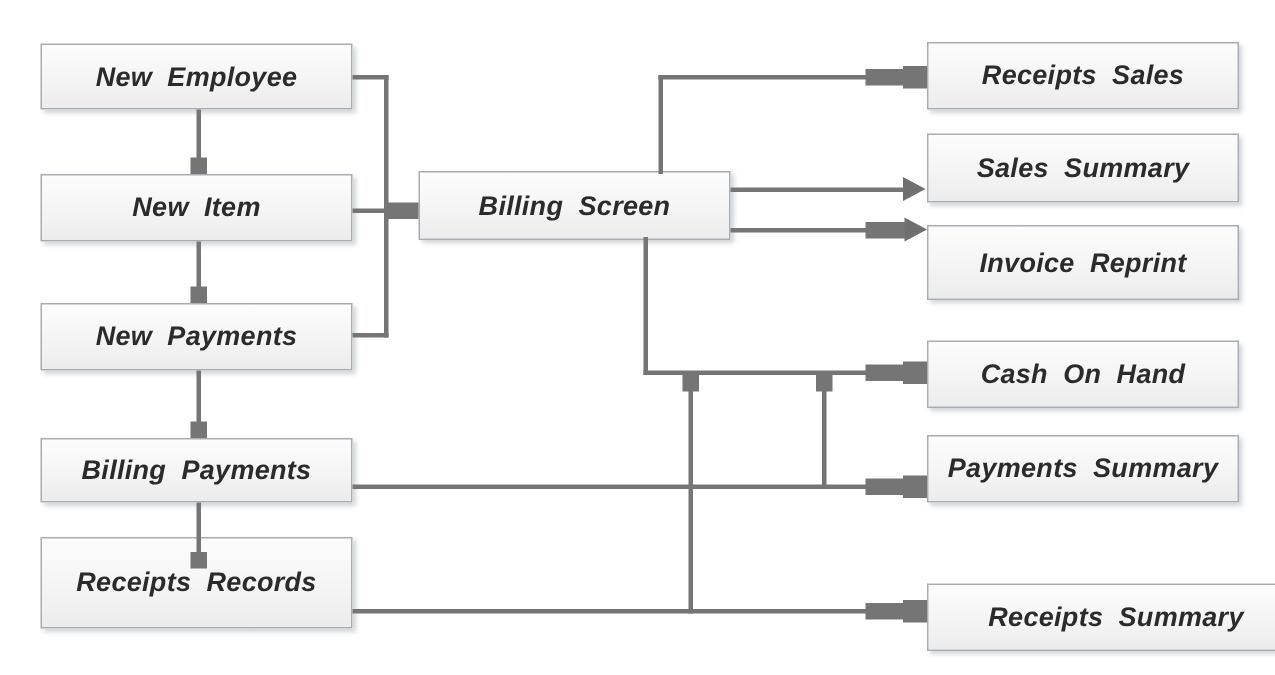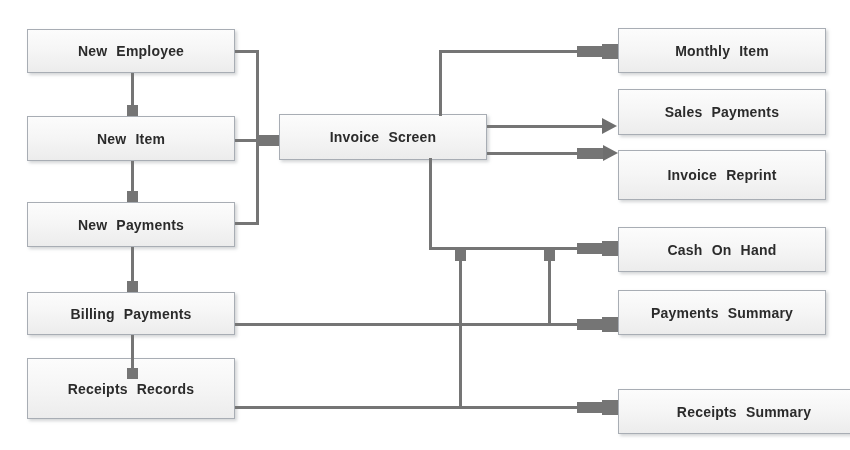--- a/index.html
+++ b/index.html
@@ -6,21 +6,21 @@
   .canvas{
     position:relative;width:850px;height:450px;background:#ffffff;overflow:hidden;
     font-family:"Liberation Sans",sans-serif;
   }
   .box{
     position:absolute;box-sizing:border-box;
     border:1px solid #a8adb4;
     background:linear-gradient(180deg,#fcfcfc 0%,#f6f6f6 45%,#ececec 100%);
     box-shadow:2px 2px 3px rgba(130,135,140,0.35);
     display:flex;align-items:center;justify-content:center;
-    font-weight:700;font-size:14px;color:#2b2b2b;
+    font-style:italic;font-weight:700;font-size:18px;color:#2b2b2b;
     word-spacing:5px;letter-spacing:0.2px;white-space:nowrap;
   }
   .hl,.vl{position:absolute;background:#757575;}
   .hl{height:3px;}
   .vl{width:3px;}
   .sq{position:absolute;width:11px;height:11px;background:#757575;}
   .stub{position:absolute;height:11px;background:#757575;}
   .stubhead{position:absolute;width:16px;height:15px;background:#757575;}
   .tri{position:absolute;width:0;height:0;border-top:8px solid transparent;
        border-bottom:8px solid transparent;border-left:15px solid #6f6f6f;}
@@ -40,28 +40,28 @@
     <span>New Payments</span>
   </div>
   <div class="box" style="left:27px;top:292px;width:208px;height:43px">
     <span>Billing Payments</span>
   </div>
   <div class="box" style="left:27px;top:358px;width:208px;height:61px">
     <span>Receipts Records</span>
   </div>
 
   <div class="box" style="left:279px;top:114px;width:208px;height:46px">
-    <span>Invoice Screen</span>
+    <span>Billing Screen</span>
   </div>
 
   <div class="box" style="left:618px;top:28px;width:208px;height:45px">
-    <span>Monthly Item</span>
+    <span>Receipts Sales</span>
   </div>
   <div class="box" style="left:618px;top:89px;width:208px;height:46px">
-    <span>Sales Payments</span>
+    <span>Sales Summary</span>
   </div>
   <div class="box" style="left:618px;top:150px;width:208px;height:50px">
     <span>Invoice Reprint</span>
   </div>
   <div class="box" style="left:618px;top:227px;width:208px;height:45px">
     <span>Cash On Hand</span>
   </div>
   <div class="box" style="left:618px;top:290px;width:208px;height:45px">
     <span>Payments Summary</span>
   </div>

